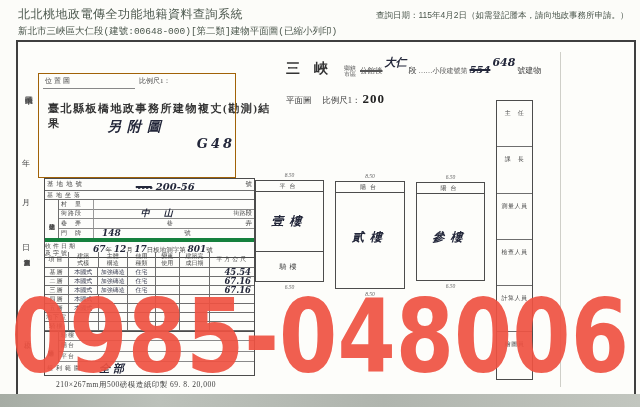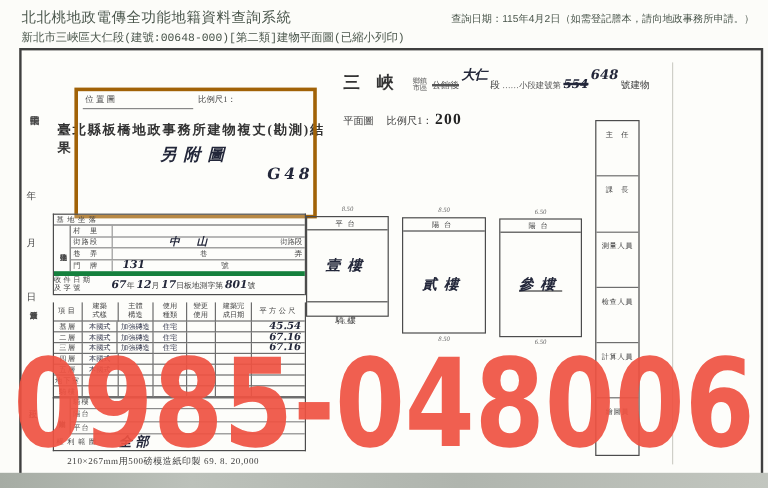--- a/index.html
+++ b/index.html
@@ -11,21 +11,21 @@
   .query-date{position:absolute;left:376px;top:10px;font-size:8.5px;color:#4a564c;
              font-family:"Liberation Sans","DejaVu Sans",sans-serif;}
   .sub-line{position:absolute;left:18px;top:25px;font-size:9.5px;color:#4a564c;
              font-family:Liberation Mono, monospace;}
   
   .frame{position:absolute;left:16px;top:40px;width:616px;height:353px;border:2px solid #3f3f3f;background:#fdfdfa;}
   .vert{writing-mode:vertical-rl;text-orientation:upright;}
   .m-item{position:absolute;left:4px;color:#454545;}
   .doc-title{position:absolute;left:30px;top:18px;width:230px;font-size:11px;font-weight:bold;letter-spacing:1.5px;color:#333;margin-top:41px;}
   
-  .loc-box{position:absolute;left:44px;top:31px;width:196px;height:103px;border:3px solid #a16207;}
+  .loc-box{position:absolute;left:20px;top:31px;width:196px;height:103px;border:1px solid #a16207;}
   .loc-head{position:absolute;top:2px;left:6px;font-size:7px;letter-spacing:2px;color:#444;}
   .loc-scale{position:absolute;top:2px;left:100px;font-size:7px;color:#444;}
   .loc-line{position:absolute;top:14px;left:4px;width:92px;border-top:1px solid #888;}
   .loc-note{position:absolute;top:44px;width:100%;text-align:center;font-size:14px;font-weight:bold;letter-spacing:6px;color:#2c2c34;}
   .loc-code{position:absolute;top:62px;width:100%;text-align:right;font-size:13px;font-weight:bold;letter-spacing:3px;color:#2c2c34;}
   
   .form-head{position:absolute;left:268px;top:18px;width:350px;height:26px;font-size:8px;color:#3a3a3a;}
   .fh-town{font-size:14px;letter-spacing:14px;font-weight:bold;color:#333;}
   .fh-unit{display:inline-block;vertical-align:middle;font-size:6px;line-height:1.1;width:14px;color:#555;}
   .struck{text-decoration:line-through;text-decoration-thickness:1.5px;}
@@ -138,20 +138,28 @@
       <span class="hand fh-hand-up">648</span>
       <span>號建物</span>
     </div>
     <div class="plan-line">
       <span>平面圖</span>　
       <span>比例尺1：</span>
       <span class="plan-scale-val">200</span>
     </div>
 
     <div class="stable">
+      <div class="srow" style="height:12px;">
+        <span class="slabel">基地地號</span>
+        <span class="sval">
+          <span class="hand struck" style="font-size:8px;">〰〰</span>
+          <span class="hand" style="font-size:10px;">200-56</span>
+        </span>
+        <span class="sunit">號</span>
+      </div>
       <div class="srow" style="height:9px;">
         <span class="slabel" style="font-size:6px;">基地坐落</span>
       </div>
       <div class="group">
         <div class="gleft">
             <span class="vert">建物坐落</span>
           </div>
         <div class="grows">
           <div class="grow">
             <span class="gsub">村　里</span>
@@ -162,21 +170,21 @@
             <span style="font-size:6px;color:#555;">街路</span>
             <span class="sunit">段</span>
           </div>
           <div class="grow">
             <span class="gsub">巷　弄</span>
             <span class="sval" style="font-size:6px;color:#555;">巷</span>
             <span class="sunit">弄</span>
           </div>
           <div class="grow">
             <span class="gsub">門　牌</span>
-            <span class="hand" style="font-size:9px;margin-left:8px;">131</span>
+            <span class="hand" style="font-size:9px;margin-left:8px;">148</span>
             <span class="sval" style="font-size:6.5px;color:#555;">號</span>
           </div>
         </div>
       </div>
       <div class="srow" style="height:16px;border-bottom:1px solid #4c4c4c;">
         <span class="rec-label">
           <div>收件日期</div>
           <div>及字號</div>
         </span>
         <span class="recv">
@@ -337,49 +345,49 @@
         </div>
       </div>
       <div class="rights">
         <span class="slabel">權利範圍</span>
         <span class="hand">全部</span>
       </div>
     </div>
 
     <div class="footer-note">210×267mm用500磅模造紙印製 69. 8. 20,000</div>
 
-    <div class="unit" style="left:237px;top:138px;width:69px;height:84px;">
+    <div class="unit" style="left:237px;top:138px;width:69px;height:102px;">
       <div class="dim" style="top:-9px;">8.50</div>
       <div class="u-strip">
           <span>平台</span>
         </div>
       <div class="u-main" style="height:59px;">
           <span class="hand">壹樓</span>
         </div>
       <div class="u-bottom" style="height:29px;">
           <span>騎樓</span>
         </div>
       <div class="dim" style="bottom:-9px;">6.50</div>
     </div>
-    <div class="unit" style="left:317px;top:139px;width:70px;height:97px;">
+    <div class="unit" style="left:317px;top:139px;width:70px;height:108px;">
       <div class="dim" style="top:-9px;">8.50</div>
       <div class="u-strip">
           <span>陽台</span>
         </div>
       <div class="u-main" style="height:88px;">
           <span class="hand">貳樓</span>
         </div>
       <div class="dim" style="bottom:-9px;">8.50</div>
     </div>
     <div class="unit" style="left:398px;top:140px;width:69px;height:99px;">
       <div class="dim" style="top:-9px;">6.50</div>
       <div class="u-strip">
           <span>陽台</span>
         </div>
-      <div class="u-main" style="height:86px;text-decoration:underline;">
+      <div class="u-main" style="height:86px;">
           <span class="hand">參樓</span>
         </div>
       <div class="dim" style="bottom:-9px;">6.50</div>
     </div>
 
     <div class="sidebar">
       <div class="scell"><span>主　任</span></div>
       <div class="scell"><span>課　長</span></div>
       <div class="scell"><span>測量人員</span></div>
       <div class="scell"><span>檢查人員</span></div>

